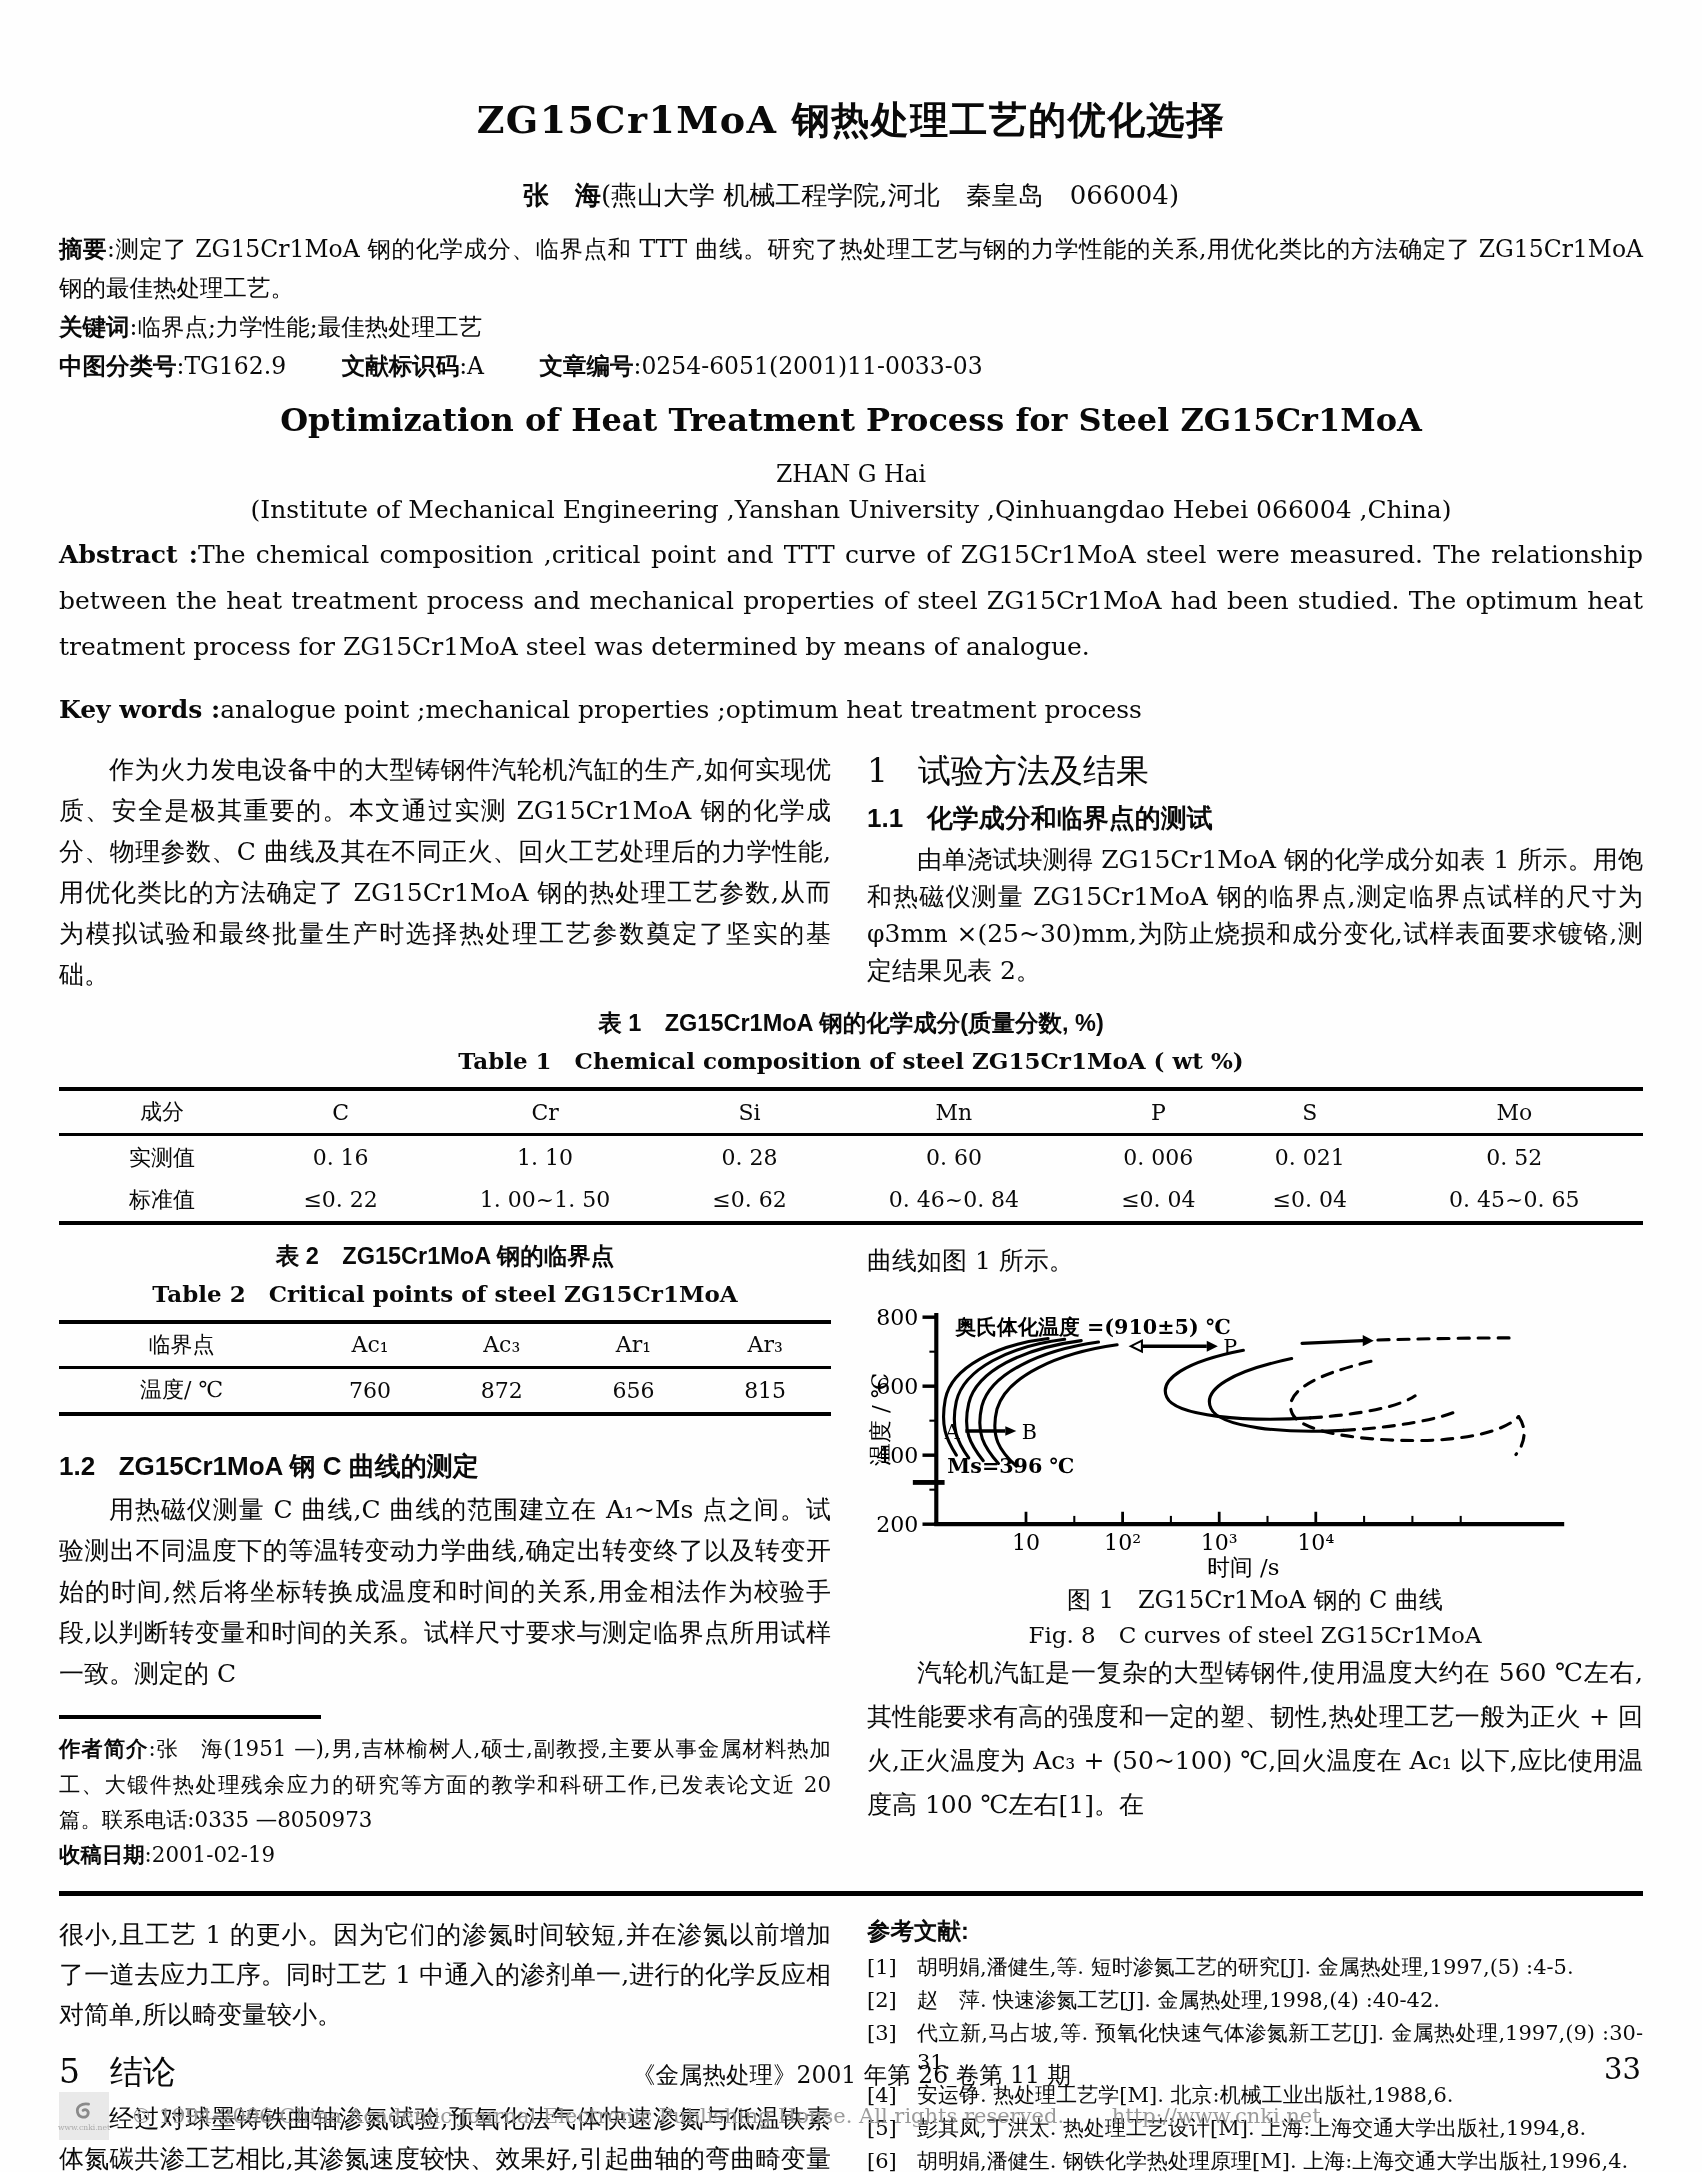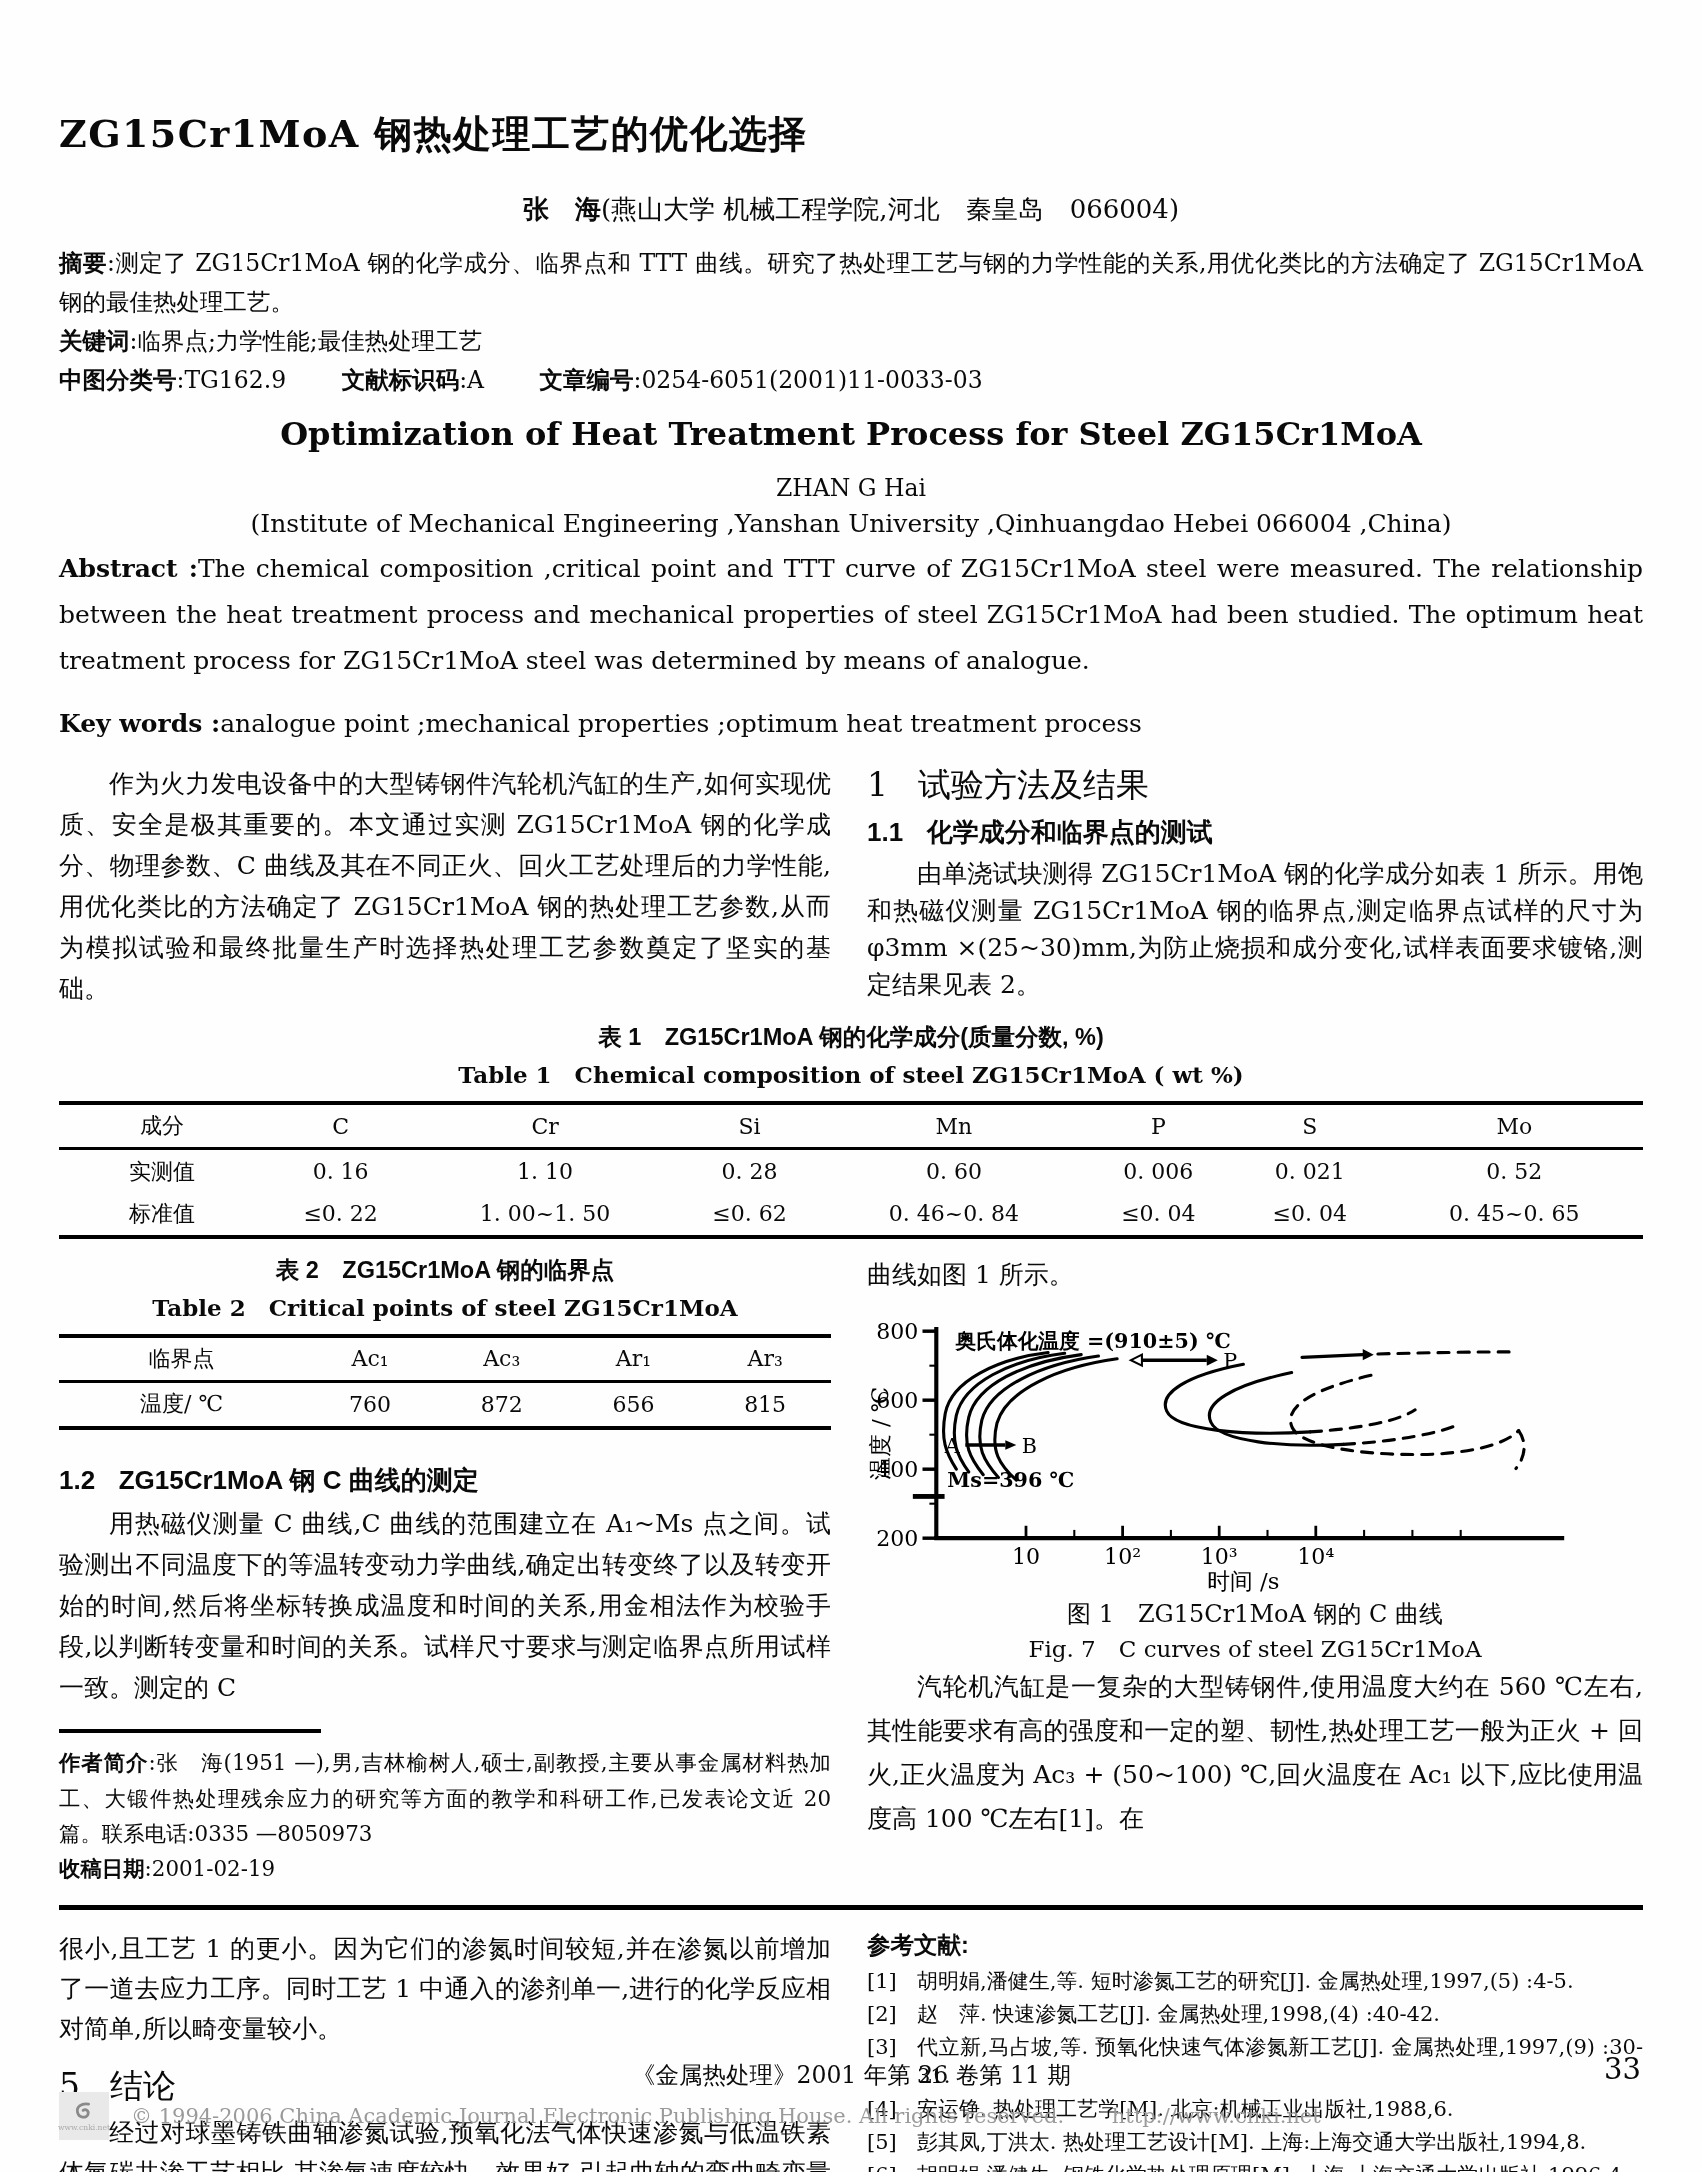--- a/index.html
+++ b/index.html
@@ -6,21 +6,21 @@
   .page{
     position:relative;
     width:1702px;height:2172px;
     background:#fefefe;
     font-family:"DejaVu Serif","Liberation Serif",serif;
     color:#0a0a0a;
     overflow:hidden;
   }
   .inner{padding:95px 59px 0 59px;}
   .hei{font-family:"Liberation Sans","DejaVu Sans",sans-serif;font-weight:bold;}
-  .title-cn{font-size:38px;font-weight:bold;letter-spacing:1.4px;margin-top:14px;}
+  .title-cn{text-align:center;font-size:38px;font-weight:bold;letter-spacing:1.4px;}
   .author-line{text-align:center;font-size:26px;margin-top:32px;}
   .author-line .name{font-weight:bold;}
   .meta{margin-top:16.6px;font-size:23.5px;line-height:39px;}
   .meta p{margin:0;text-align:justify;}
   .meta .lbl{font-family:"Liberation Sans","DejaVu Sans",sans-serif;font-weight:bold;}
   .clc span.pair{margin-right:48px;white-space:nowrap;}
   .en-title{margin-top:15px;text-align:center;font-size:32px;font-weight:bold;}
   .en-author{margin-top:21px;text-align:center;font-size:23.5px;}
   .en-affil{margin-top:7px;text-align:center;font-size:25px;}
   .en-abstract{margin-top:8.3px;font-size:25px;line-height:46px;text-align:justify;}
@@ -240,21 +240,21 @@
             <text x="224" y="198" font-size="30">B</text>
 
             <polygon points="398,56 382,64 398,72" fill="#fff" stroke="#000" stroke-width="3"></polygon>
             <line x1="398" y1="64" x2="492" y2="64" stroke="#000" stroke-width="5"></line>
             <polygon points="492,56 508,64 492,72" fill="#000"></polygon>
             <text x="516" y="75" font-size="30">P</text>
 
             <polygon points="718,48 734,56 718,64" fill="#000"></polygon>
           </svg>
           <p class="fig-caption">图 1　ZG15Cr1MoA 钢的 C 曲线</p>
-          <p class="fig-caption en">Fig. 7　C curves of steel ZG15Cr1MoA</p>
+          <p class="fig-caption en">Fig. 8　C curves of steel ZG15Cr1MoA</p>
         </div>
 
         <p class="body-p" style="line-height:44px">汽轮机汽缸是一复杂的大型铸钢件,使用温度大约在 560 ℃左右,其性能要求有高的强度和一定的塑、韧性,热处理工艺一般为正火 + 回火,正火温度为 Ac₃ + (50~100) ℃,回火温度在 Ac₁ 以下,应比使用温度高 100 ℃左右[1]。在</p>
       </div>
     </div>
 
     <div class="divider"></div>
 
     <div class="cols" style="margin-top:19.3px">
       <div class="col-l">

